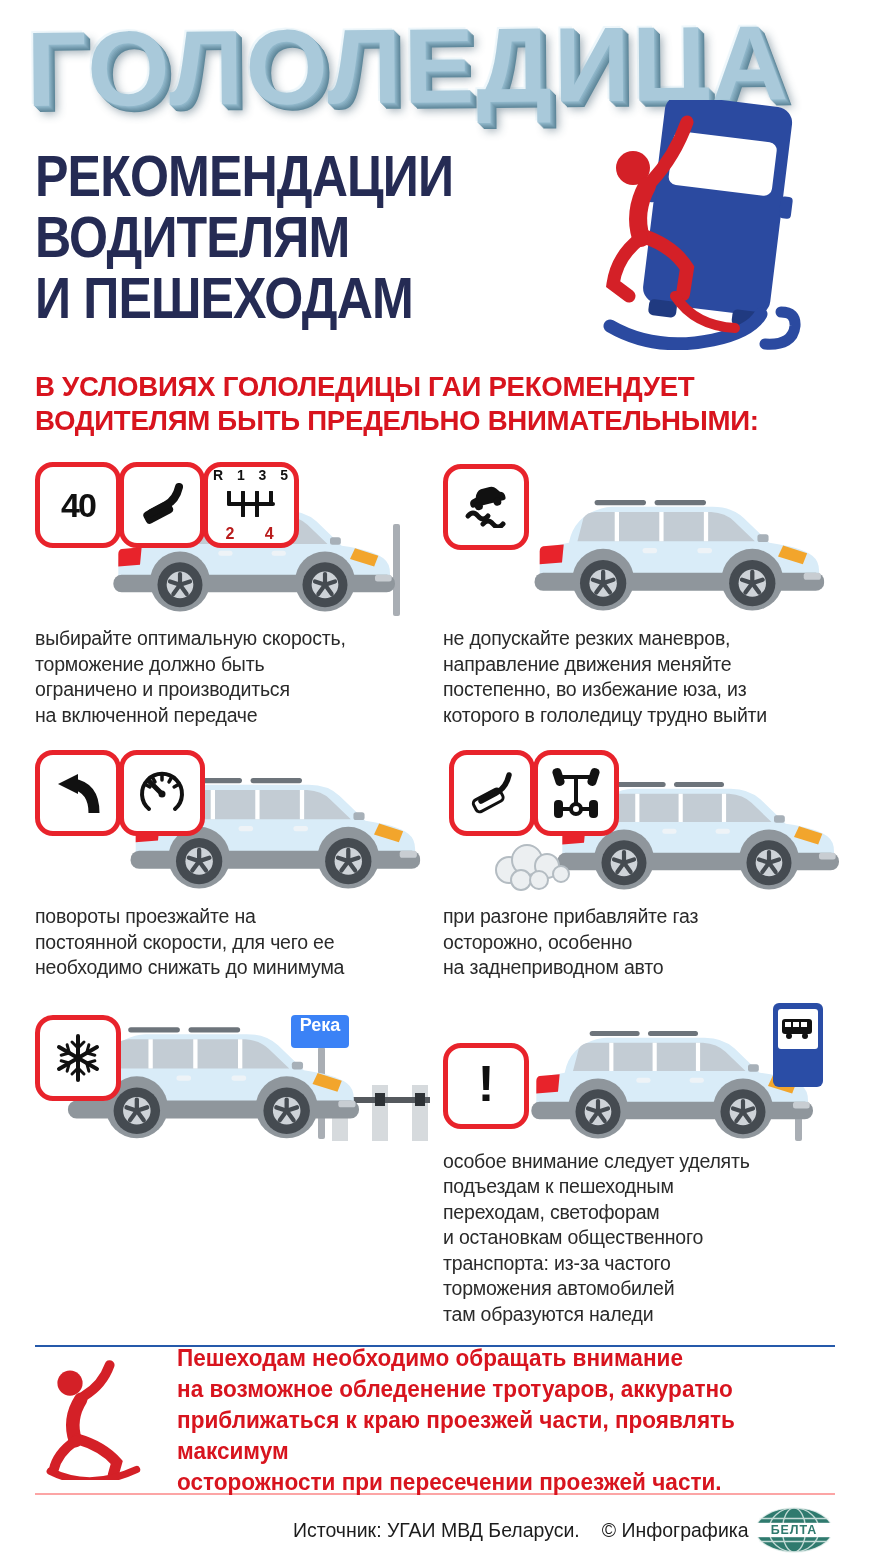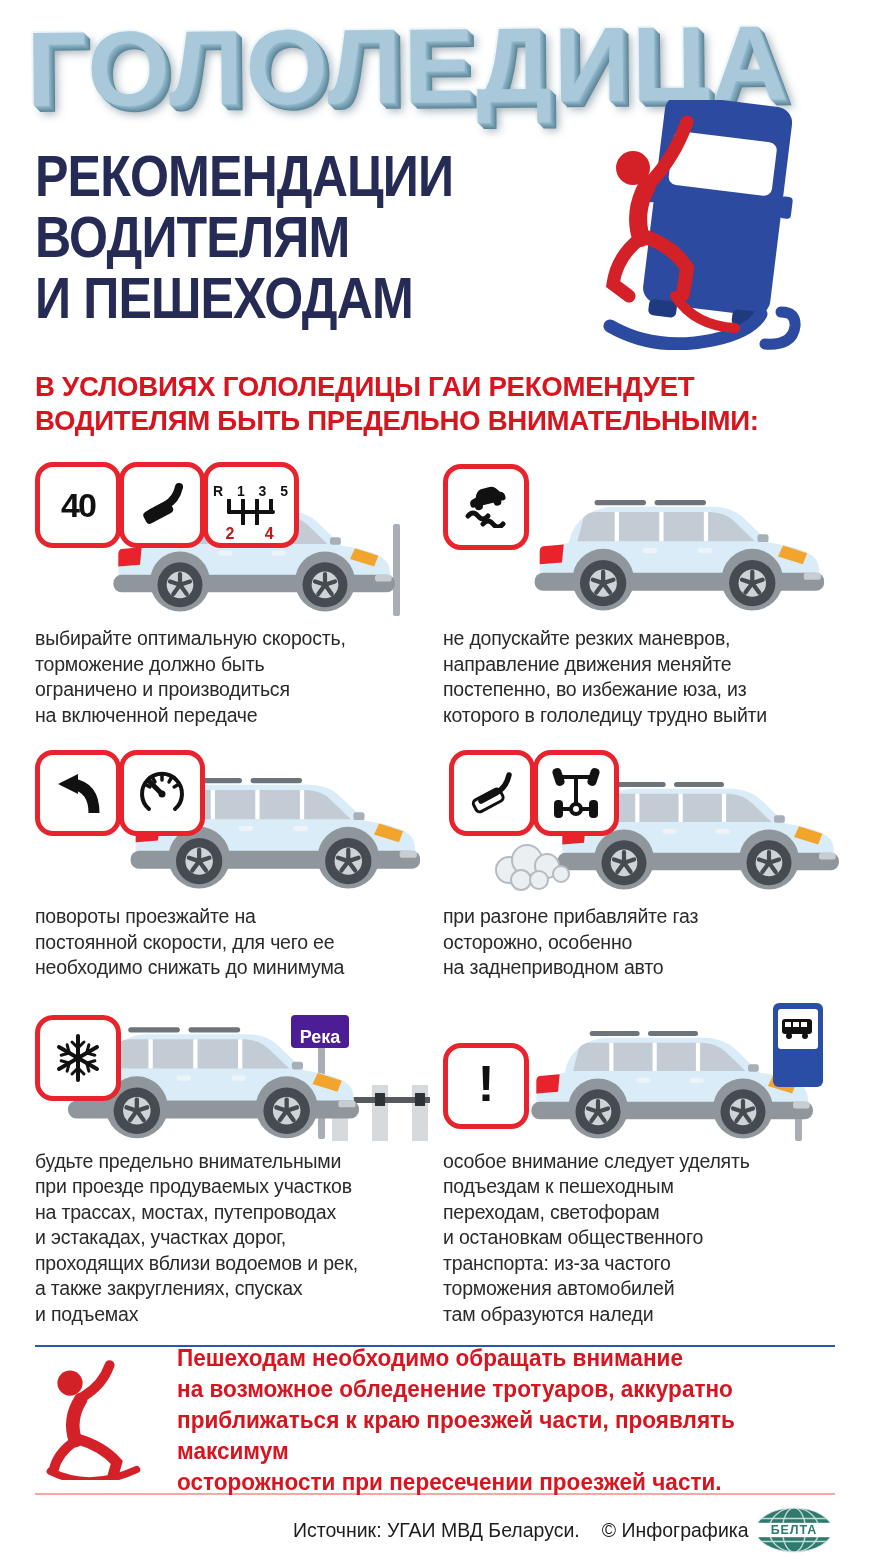--- a/index.html
+++ b/index.html
@@ -22,32 +22,32 @@
 
   
   .tips{left:35px;top:452px;width:800px;display:grid;grid-template-columns:392px 392px;column-gap:16px;row-gap:22px;position:absolute}
   .tip{position:relative}
   .art{position:relative}
   .art.h168{height:168px}.art.h148{height:148px}.art.h140{height:140px}
   .tip-text{font-size:19.5px;line-height:25.5px;margin-top:6px;letter-spacing:-.2px;width:410px;color:#2a2a2a}
 
   .ibox{position:absolute;width:76px;height:76px;background:#fff;border:5px solid #e8232b;border-radius:18px;
     display:flex;align-items:center;justify-content:center;z-index:3}
-  .ibox.gear{width:86px;flex-direction:column;justify-content:flex-end;gap:0}
+  .ibox.gear{width:86px;flex-direction:column;justify-content:space-between;gap:0}
   .num40{font-size:34px;font-weight:700;letter-spacing:-2px;color:#111}
   .bang{font-size:50px;font-weight:900;color:#111;line-height:1;padding-bottom:4px}
   .gear-top{font-size:14px;font-weight:700;letter-spacing:5px;color:#111;text-indent:4px}
   .gear-bottom{font-size:16px;font-weight:700;letter-spacing:13px;color:#b91c1c;text-indent:10px}
 
   .car{position:absolute;z-index:1}
   .pole{position:absolute;width:7px;background:#a9aeb4;border-radius:2px;z-index:0}
   .sign60{position:absolute;width:62px;height:62px;border-radius:50%;border:6px solid #e0252c;background:#fff;
     display:flex;align-items:center;justify-content:center;font-size:26px;font-weight:800;color:#111;z-index:2}
-  .sign-river{position:absolute;width:58px;height:33px;background:#4c1d95;border-radius:4px;display:flex;
-    align-items:flex-end;justify-content:center;color:#fff;font-size:18px;font-weight:700;z-index:2}
+  .sign-river{position:absolute;width:58px;height:33px;background:#3b82f6;border-radius:4px;display:flex;
+    align-items:flex-start;justify-content:center;color:#fff;font-size:18px;font-weight:700;z-index:2}
   .sign-bus{position:absolute;width:50px;height:84px;background:#2a4da6;border-radius:6px;z-index:2}
   .sign-bus .plate{position:absolute;left:5px;top:6px;width:40px;height:40px;background:#fff;border-radius:3px;
     display:flex;align-items:center;justify-content:center}
   .railing{position:absolute;z-index:0}
   .clouds{position:absolute;z-index:2}
 
   
   .note{position:absolute;left:35px;top:1345px;width:800px;height:146px;border-top:2px solid #2559aa;
     border-bottom:2px solid #fca5a5;display:flex;align-items:center}
   .note-icon{width:108px;height:120px;margin-left:8px;flex:none}
@@ -304,27 +304,20 @@
                 </g>
               <g transform="rotate(120 24 24)">
                   <path d="M18 8 L24 14 L30 8"></path>
                   <path d="M18 40 L24 34 L30 40"></path>
                 </g>
             </g>
           </g>
         </svg>
       </div>
     </div>
-    <div class="tip-text pre">будьте предельно внимательными
-при проезде продуваемых участков
-на трассах, мостах, путепроводах
-и эстакадах, участках дорог,
-проходящих вблизи водоемов и рек,
-а также закруглениях, спусках
-и подъемах</div>
   </div>
 
   <div class="tip">
     <div class="art h140">
       <div class="pole" style="left:352px;top:82px;height:56px"></div>
       <svg class="car" style="left:70px;top:22px;width:300px;height:117px" viewBox="0 0 360 140">
           <use href="#car"></use>
         </svg>
       <div class="sign-bus" style="left:330px;top:0">
         <div class="plate">

